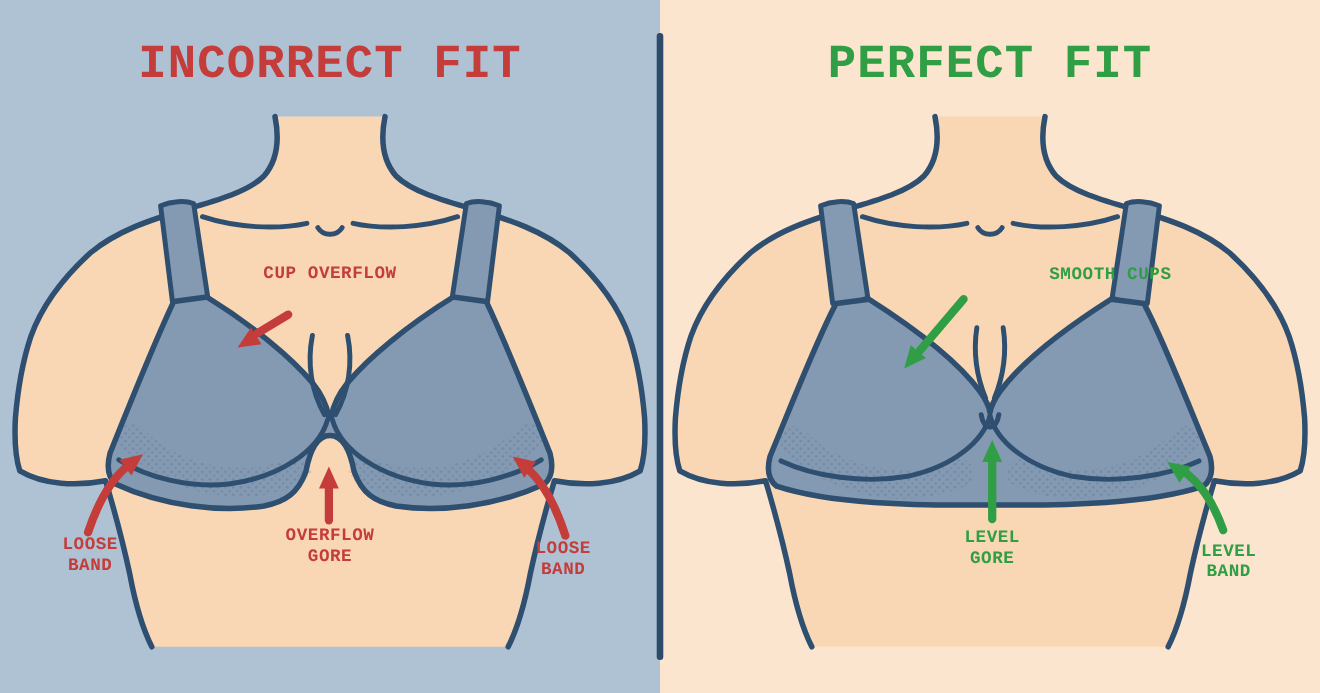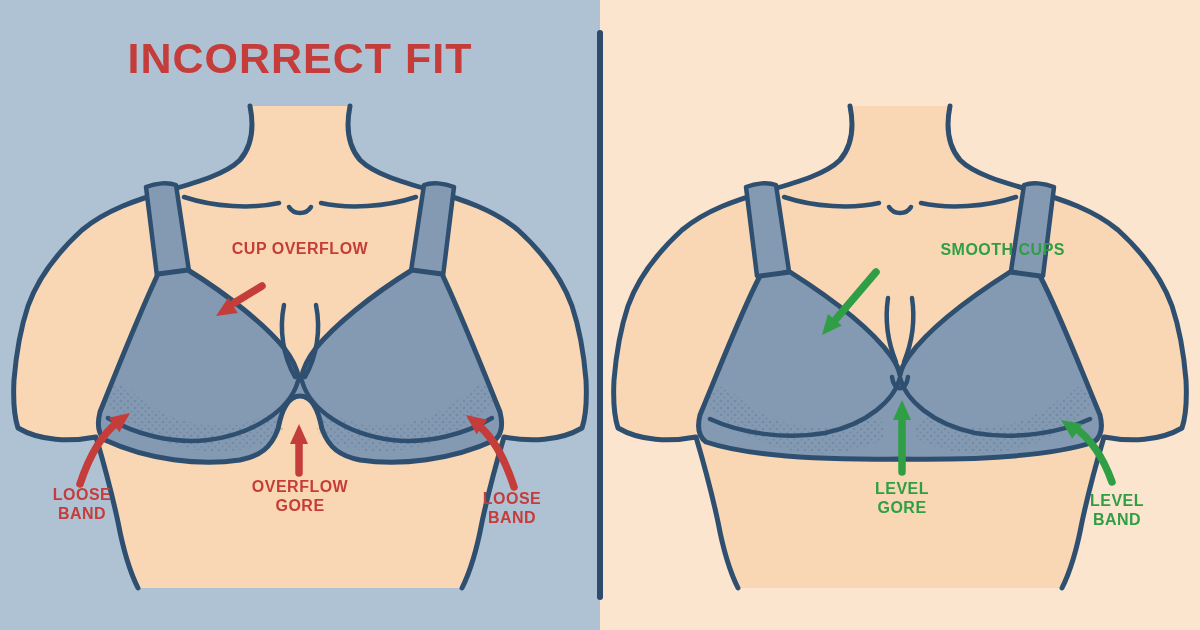--- a/index.html
+++ b/index.html
@@ -3,21 +3,21 @@
 <meta charset="utf-8">
 <style>
   :root{
     --left-bg:#aec2d3; --right-bg:#fce5ce; --divider:#2e4b6b;
     --outline:#2f4f70; --skin:#f9d7b4; --bra:#8499b2;
     --red:#c43d3b; --green:#2f9e44;
   }
   *{margin:0;padding:0;box-sizing:border-box;}
   body{font-family:"Liberation Sans",sans-serif;}
   .stage{position:relative;width:1200px;height:630px;overflow:hidden;}
-  .panel{position:absolute;top:0;width:600px;height:630px;}
+  .panel{position:absolute;top:0;width:600px;height:630px;font-family:Liberation Mono, monospace;}
   .panel.left{left:0;background:var(--left-bg);}
   .panel.right{left:600px;background:var(--right-bg);}
   .figure{position:absolute;left:0;top:0;width:600px;height:630px;display:block;}
   .panel-title{
     position:absolute;top:34px;left:0;width:100%;text-align:center;
     font-size:43px;font-weight:bold;letter-spacing:1px;z-index:3;
   }
   .panel.left .panel-title{color:var(--red);}
   .panel.right .panel-title{color:var(--green);}
   .anno{
@@ -129,20 +129,21 @@
       <span>OVERFLOW</span>
       <span>GORE</span>
     </div>
     <div class="anno red" style="left:442px;top:490px;width:140px;">
       <span>LOOSE</span>
       <span>BAND</span>
     </div>
   </div>
 
   <div class="panel right">
+    <div class="panel-title">PERFECT FIT</div>
 
     <svg class="figure" viewBox="0 0 600 630">
       <defs>
         <pattern id="stipR" width="7" height="7" patternUnits="userSpaceOnUse">
           <circle cx="2" cy="2" r="1.3" class="stip-dot"></circle>
           <circle cx="5.5" cy="5.5" r="1.1" class="stip-dot"></circle>
         </pattern>
       </defs>
 
       <path class="skin-fill" d="M250,106 C254,126 252,146 240,160 C226,174 198,182 170,190 C136,200 106,210 82,230

